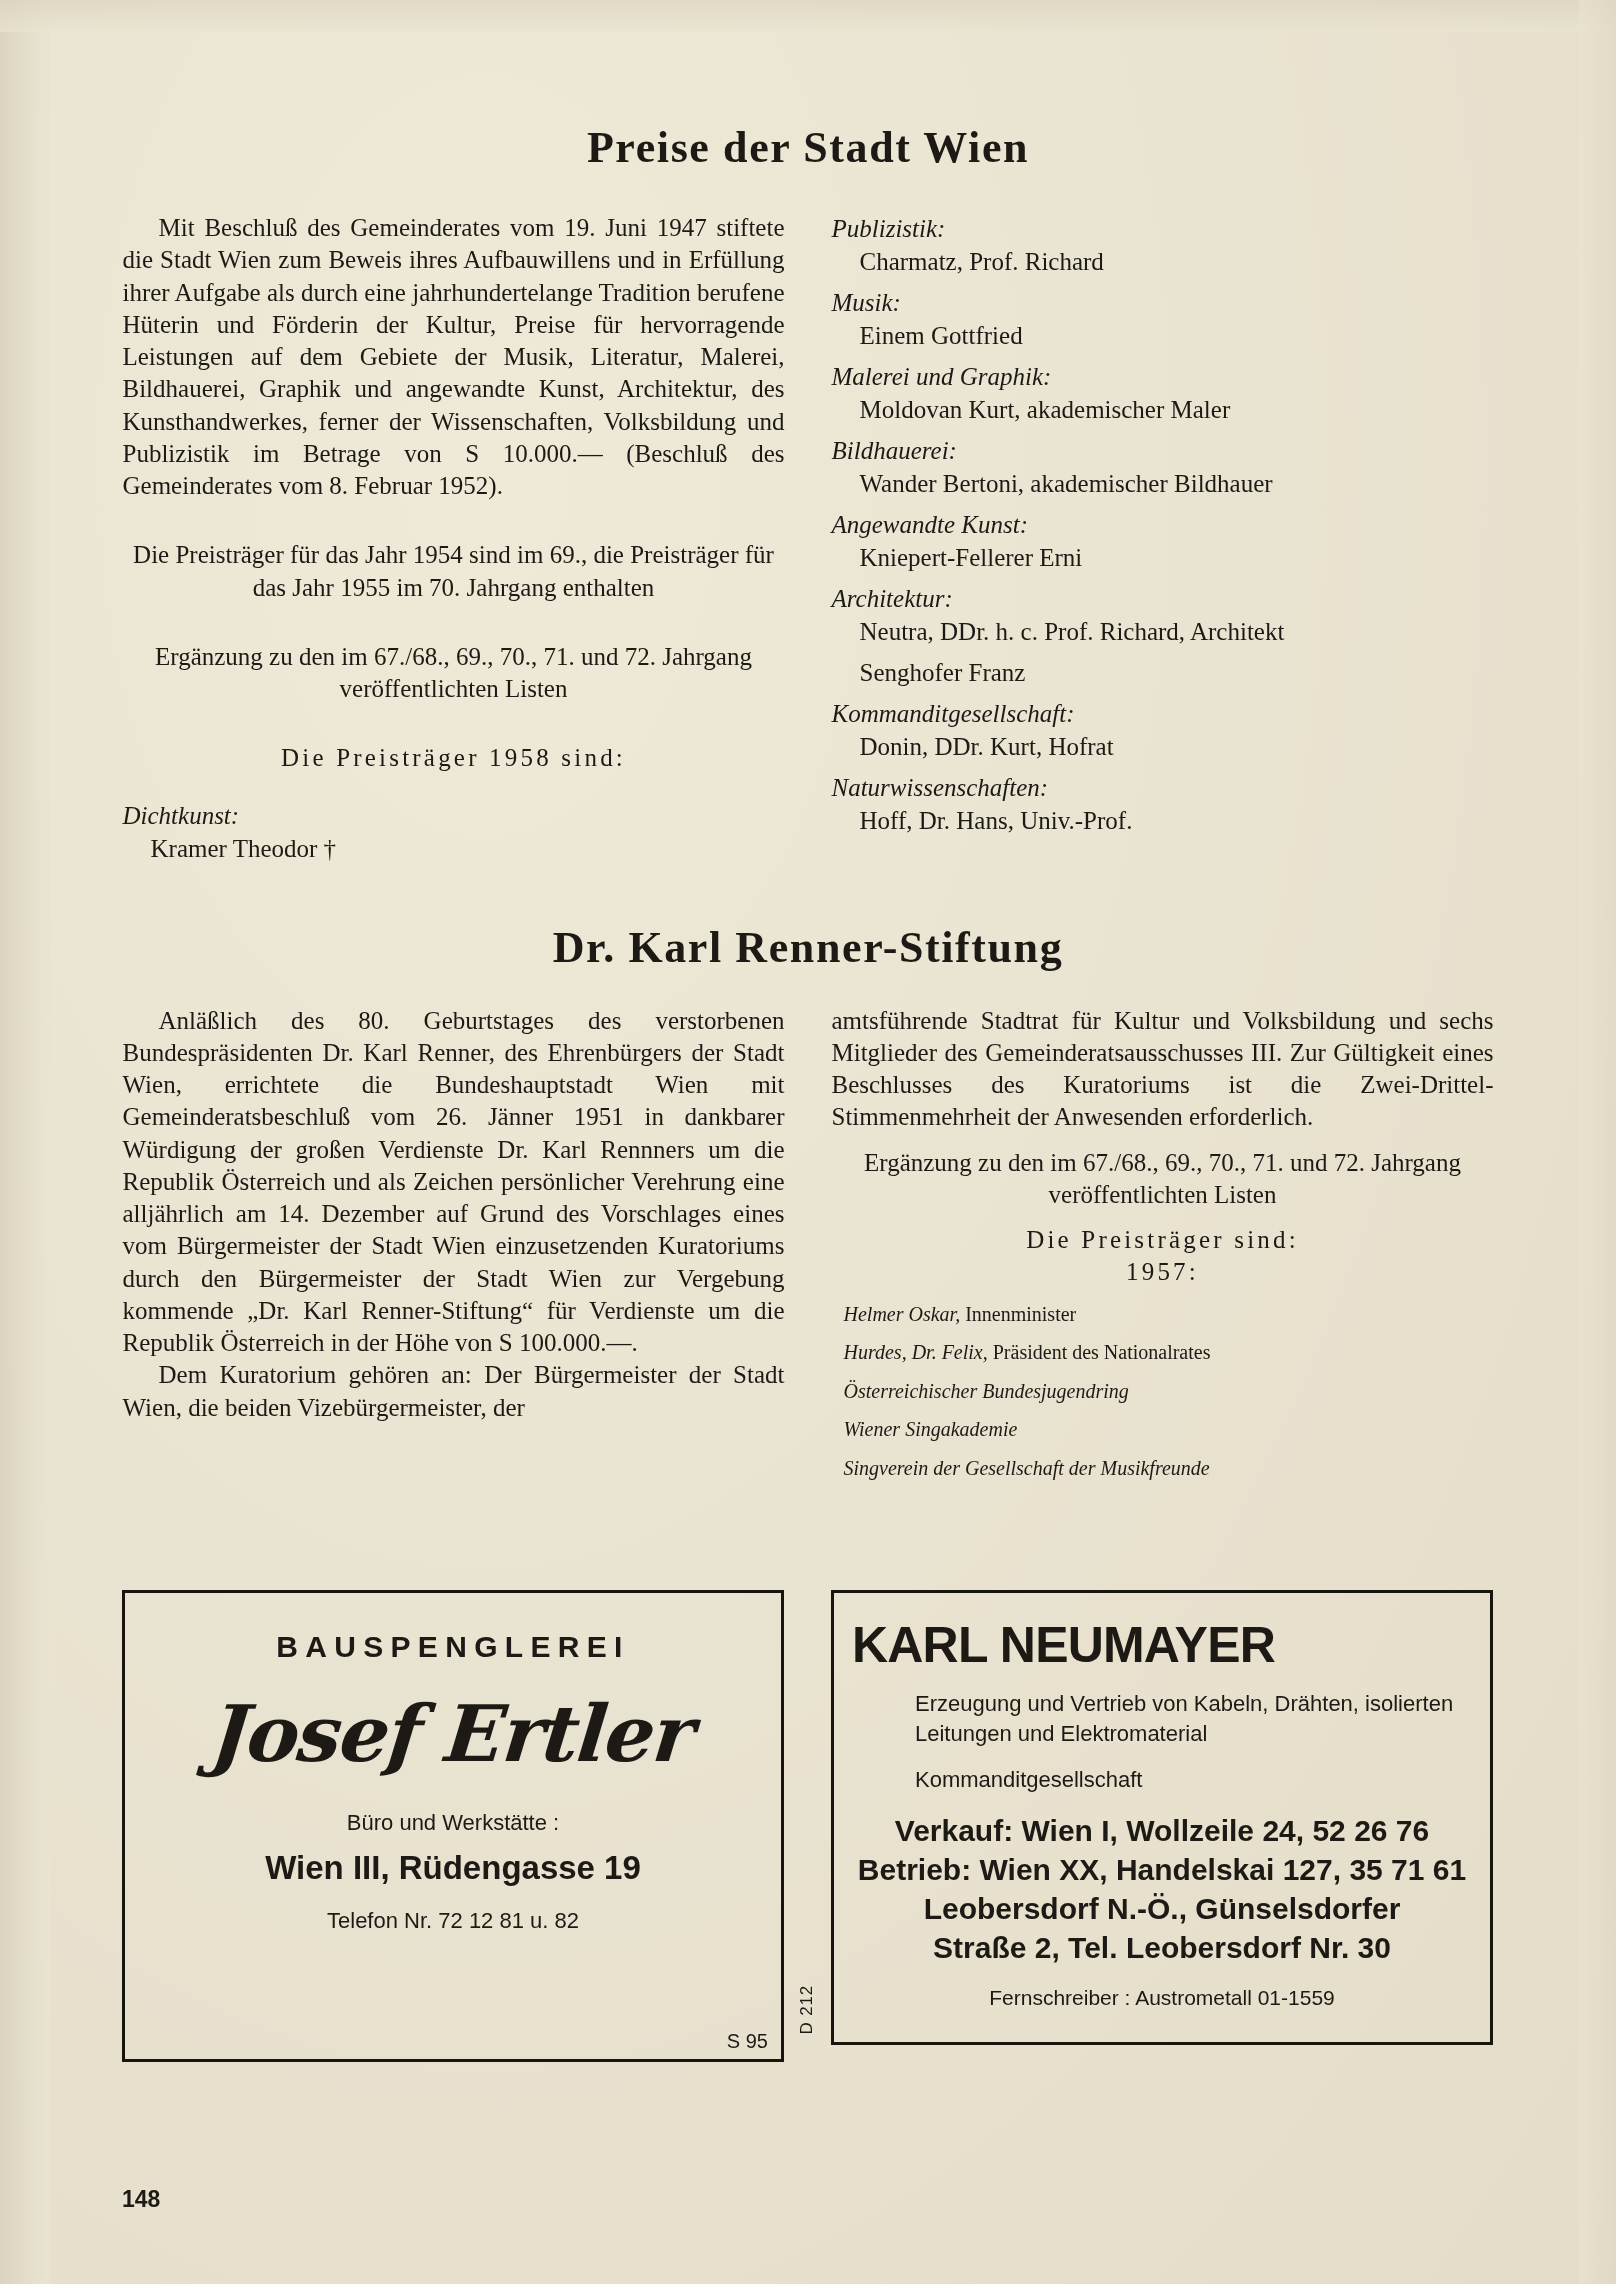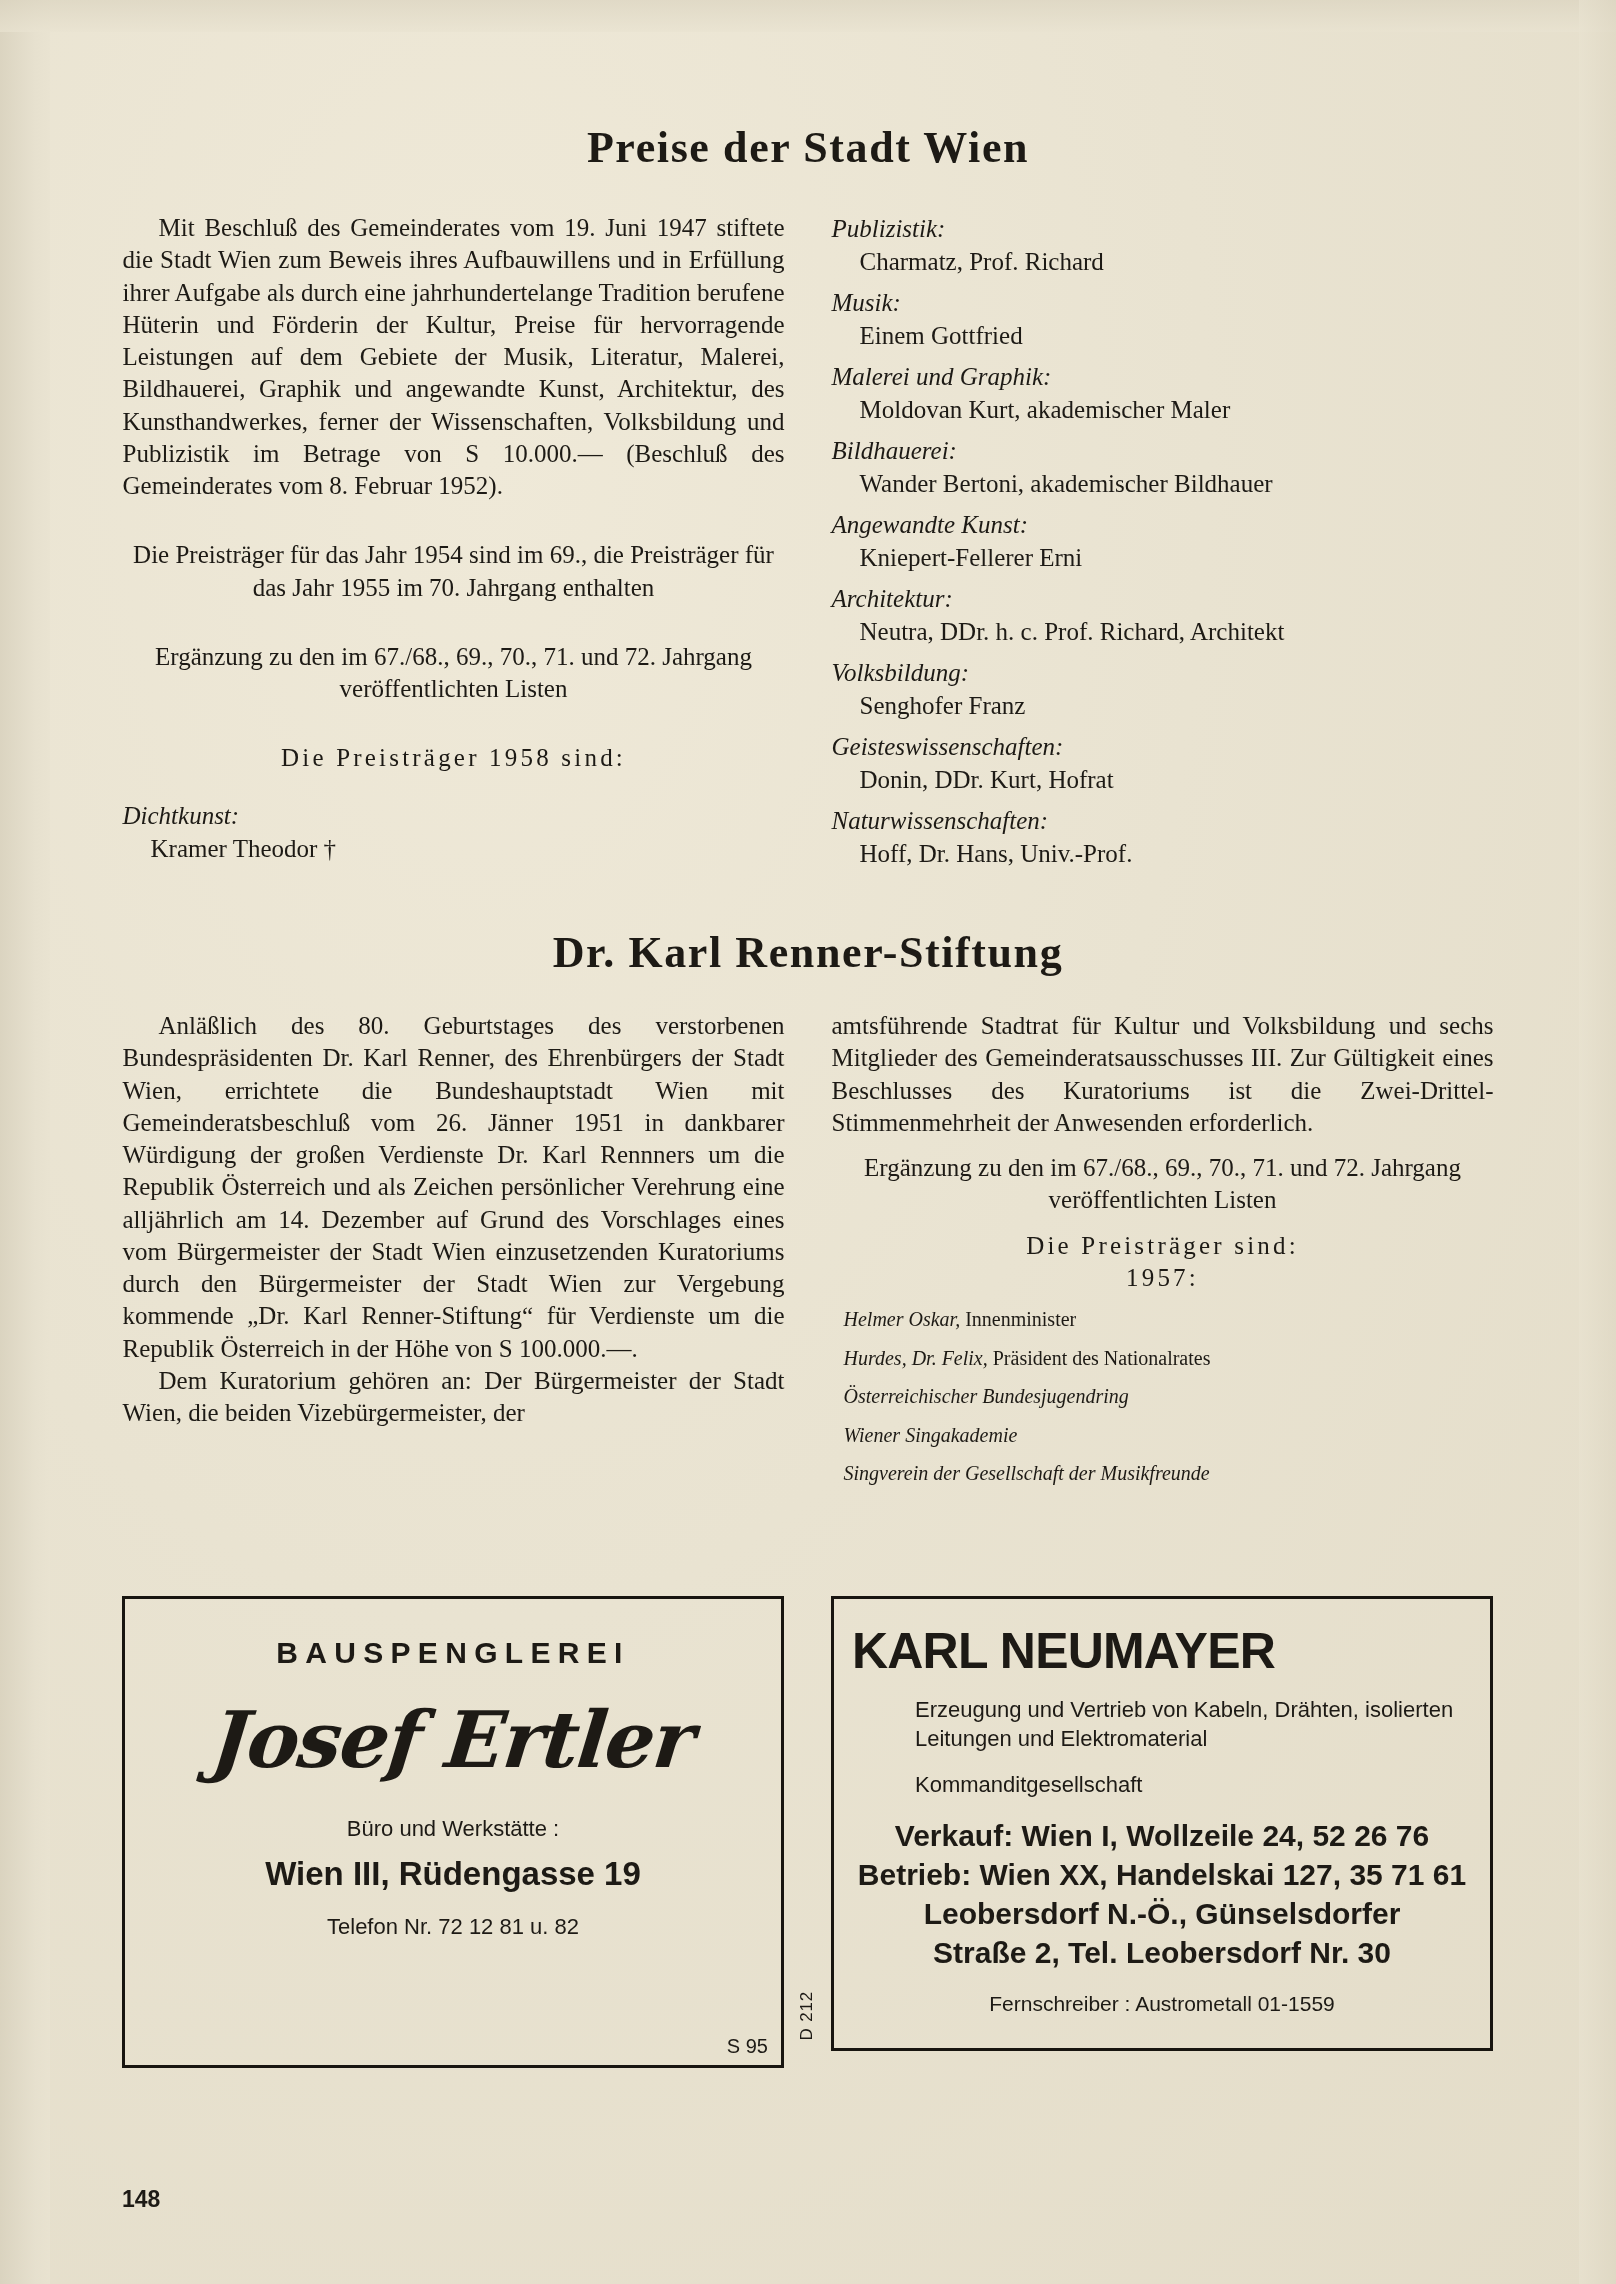--- a/index.html
+++ b/index.html
@@ -282,25 +282,24 @@
         </div>
         <div class="entry-group">
           <p class="cat">Angewandte Kunst:</p>
           <p class="ent">Kniepert-Fellerer Erni</p>
         </div>
         <div class="entry-group">
           <p class="cat">Architektur:</p>
           <p class="ent">Neutra, DDr. h. c. Prof. Richard, Architekt</p>
         </div>
         <div class="entry-group">
-          <p class="cat">Volksbildung:</p>
           <p class="ent">Senghofer Franz</p>
         </div>
         <div class="entry-group">
-          <p class="cat">Geisteswissenschaften:</p>
+          <p class="cat">Kommanditgesellschaft:</p>
           <p class="ent">Donin, DDr. Kurt, Hofrat</p>
         </div>
         <div class="entry-group">
           <p class="cat">Naturwissenschaften:</p>
           <p class="ent">Hoff, Dr. Hans, Univ.-Prof.</p>
         </div>
       </div>
     </div>
 
     <h1 class="section-title second">Dr. Karl Renner-Stiftung</h1>

